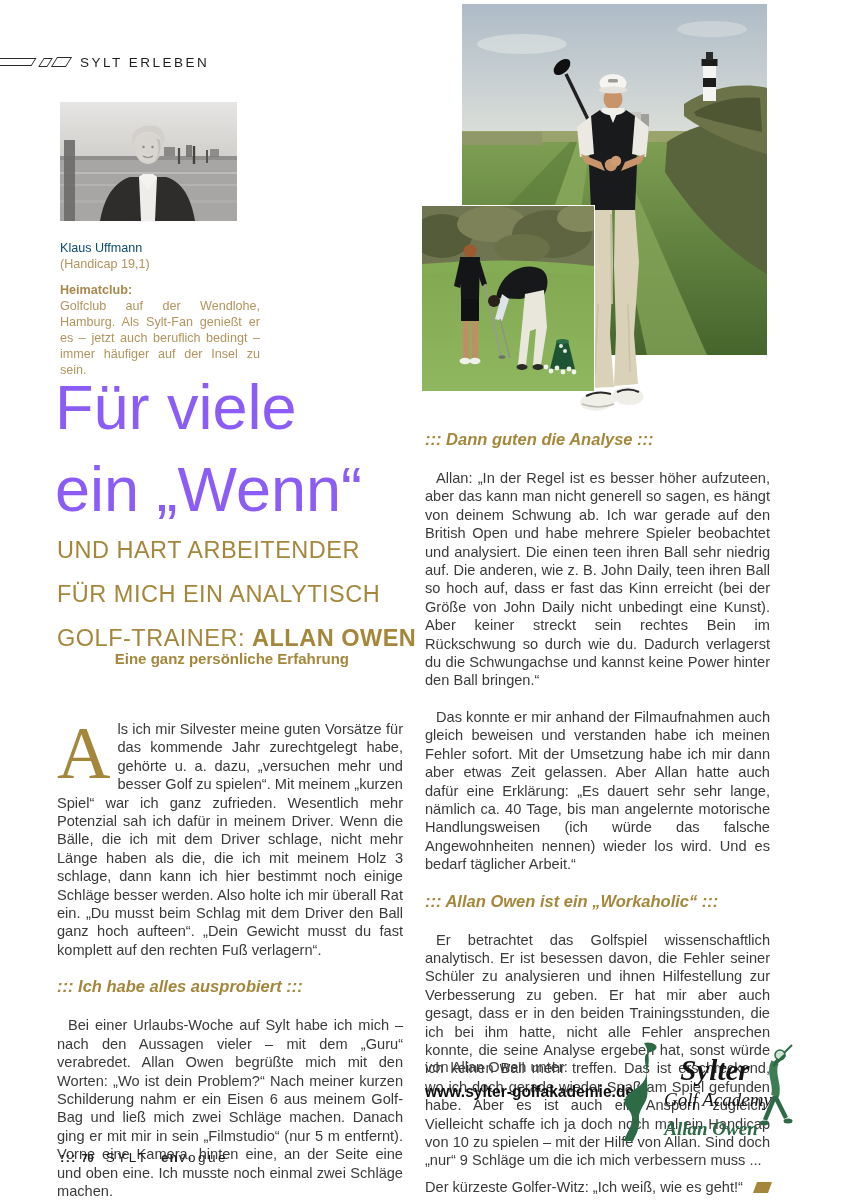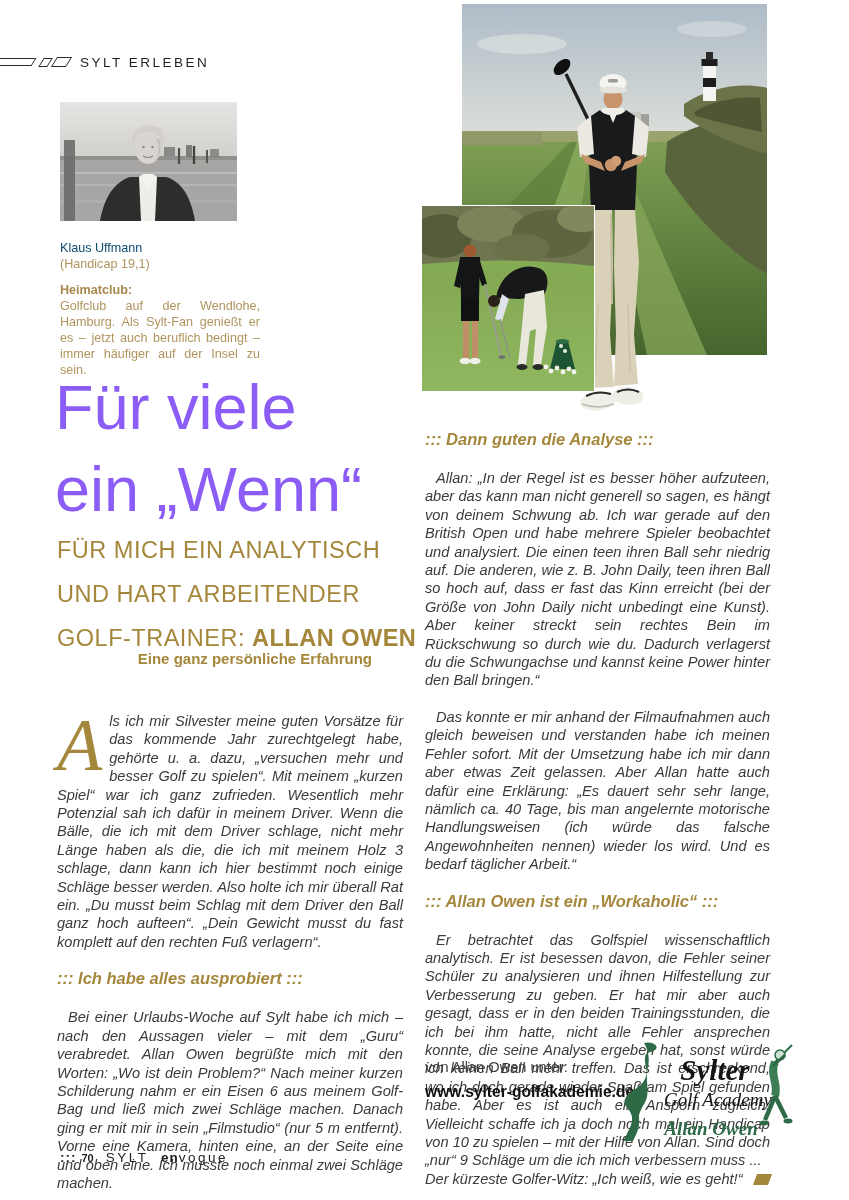--- a/index.html
+++ b/index.html
@@ -19,27 +19,27 @@
            color:#b1945e;text-align:justify;}
   .caption .cname{font-weight:normal;color:#0c4a6e;}
   .caption .clabel{font-weight:bold;color:#a8884d;margin-top:10px;}
 
   
   .headline{position:absolute;left:55px;top:366px;width:360px;color:#8b5cf6;
             font-size:63px;line-height:82px;font-weight:200;letter-spacing:0px;}
   .subhead{position:absolute;left:57px;top:528px;width:360px;color:#a5873c;
            font-size:23.5px;line-height:44px;letter-spacing:0.5px;font-weight:400;}
   .subhead b{font-weight:bold;}
-  .kicker{position:absolute;left:63px;top:650px;width:309px;text-align:right;
+  .kicker{position:absolute;left:40px;top:650px;width:309px;text-align:right;
           color:#a5873c;font-weight:bold;font-size:15px;}
 
   
   .colL{position:absolute;left:57px;top:712px;width:346px;}
   .colR{position:absolute;left:425px;top:430px;width:345px;}
-  .para{font-size:14.6px;line-height:18.4px;text-align:justify;color:#3a3a3a;margin:0 0 18px 0;font-style:italic;}
+  .para{font-size:14.6px;line-height:18.4px;text-align:justify;color:#3a3a3a;margin:8px 0 18px 0;}
   .para.ind{text-indent:11px;}
   .gold-h{color:#a5873c;font-weight:bold;font-style:italic;font-size:16.5px;margin:0 0 20px 0;}
   .colR .gold-h{margin-top:6px;}
   .dropcap{float:left;font-family:"Liberation Serif",serif;font-size:74px;line-height:58px;
            color:#a5873c;padding:4px 7px 0 0;}
   .lastline{position:relative;margin-bottom:0;}
   .endmark{position:absolute;right:0;bottom:3px;width:15px;height:11px;background:#a5873c;
            transform:skewX(-20deg);}
 
   
@@ -108,22 +108,22 @@
     <div>(Handicap 19,1)</div>
     <div class="clabel">Heimatclub:</div>
     <div>Golfclub auf der Wendlohe, Hamburg. Als Sylt-Fan genießt er es – jetzt auch beruflich bedingt – immer häufiger auf der Insel zu sein.</div>
   </div>
 
   <div class="headline">
     <div>Für viele</div>
     <div>ein „Wenn“</div>
   </div>
   <div class="subhead">
+    <div>UND HART ARBEITENDER</div>
     <div>FÜR MICH EIN ANALYTISCH</div>
-    <div>UND HART ARBEITENDER</div>
     <div><span>GOLF-TRAINER: </span><b>ALLAN OWEN</b></div>
   </div>
   <div class="kicker">Eine ganz persönliche Erfahrung</div>
 
   <div class="colL">
     <p class="para"><span class="dropcap">A</span><span>ls ich mir Silvester meine guten Vorsätze für das kommende Jahr zurechtgelegt habe, gehörte u. a. dazu, „versuchen mehr und besser Golf zu spielen“. Mit meinem „kurzen Spiel“ war ich ganz zufrieden. Wesentlich mehr Potenzial sah ich dafür in meinem Driver. Wenn die Bälle, die ich mit dem Driver schlage, nicht mehr Länge haben als die, die ich mit meinem Holz 3 schlage, dann kann ich hier bestimmt noch einige Schläge besser werden. Also holte ich mir überall Rat ein. „Du musst beim Schlag mit dem Driver den Ball ganz hoch aufteen“. „Dein Gewicht musst du fast komplett auf den rechten Fuß verlagern“.</span></p>
     <div class="gold-h">::: Ich habe alles ausprobiert :::</div>
     <p class="para ind">Bei einer Urlaubs-Woche auf Sylt habe ich mich – nach den Aussagen vieler – mit dem „Guru“ verabredet. Allan Owen begrüßte mich mit den Worten: „Wo ist dein Problem?“ Nach meiner kurzen Schilderung nahm er ein Eisen 6 aus meinem Golf-Bag und ließ mich zwei Schläge machen. Danach ging er mit mir in sein „Filmstudio“ (nur 5 m entfernt). Vorne eine Kamera, hinten eine, an der Seite eine und oben eine. Ich musste noch einmal zwei Schläge machen.</p>
   </div>
 

